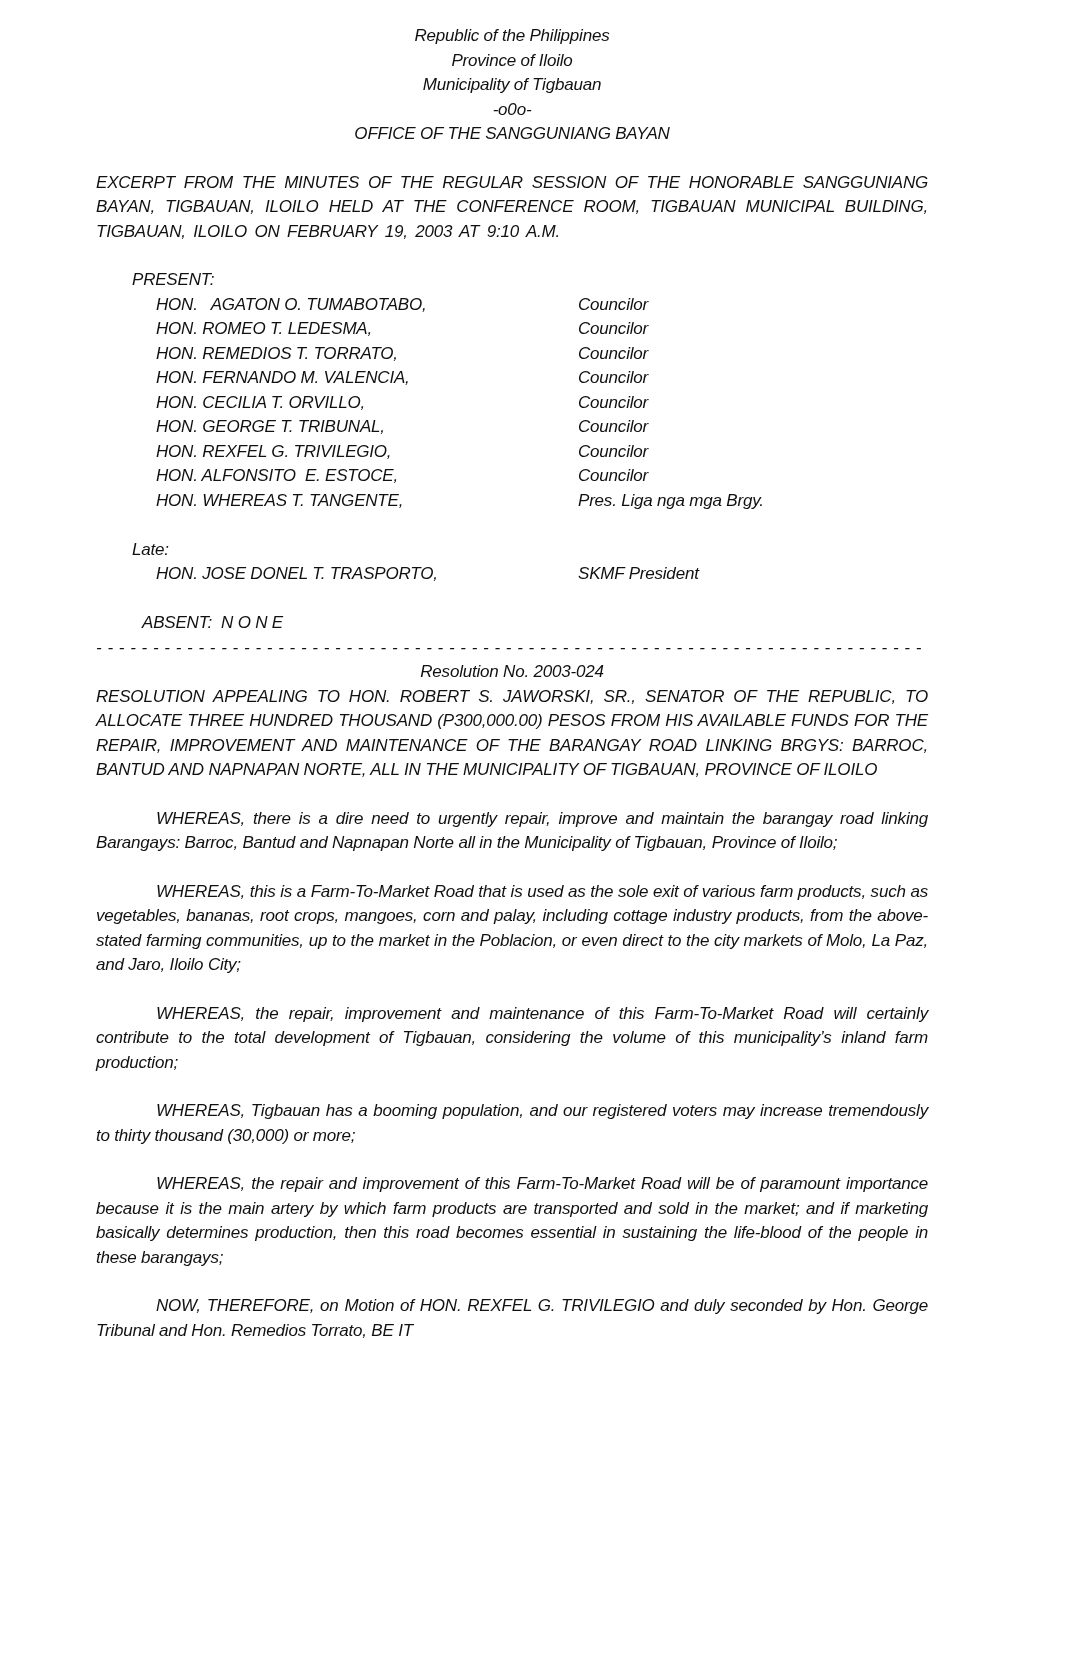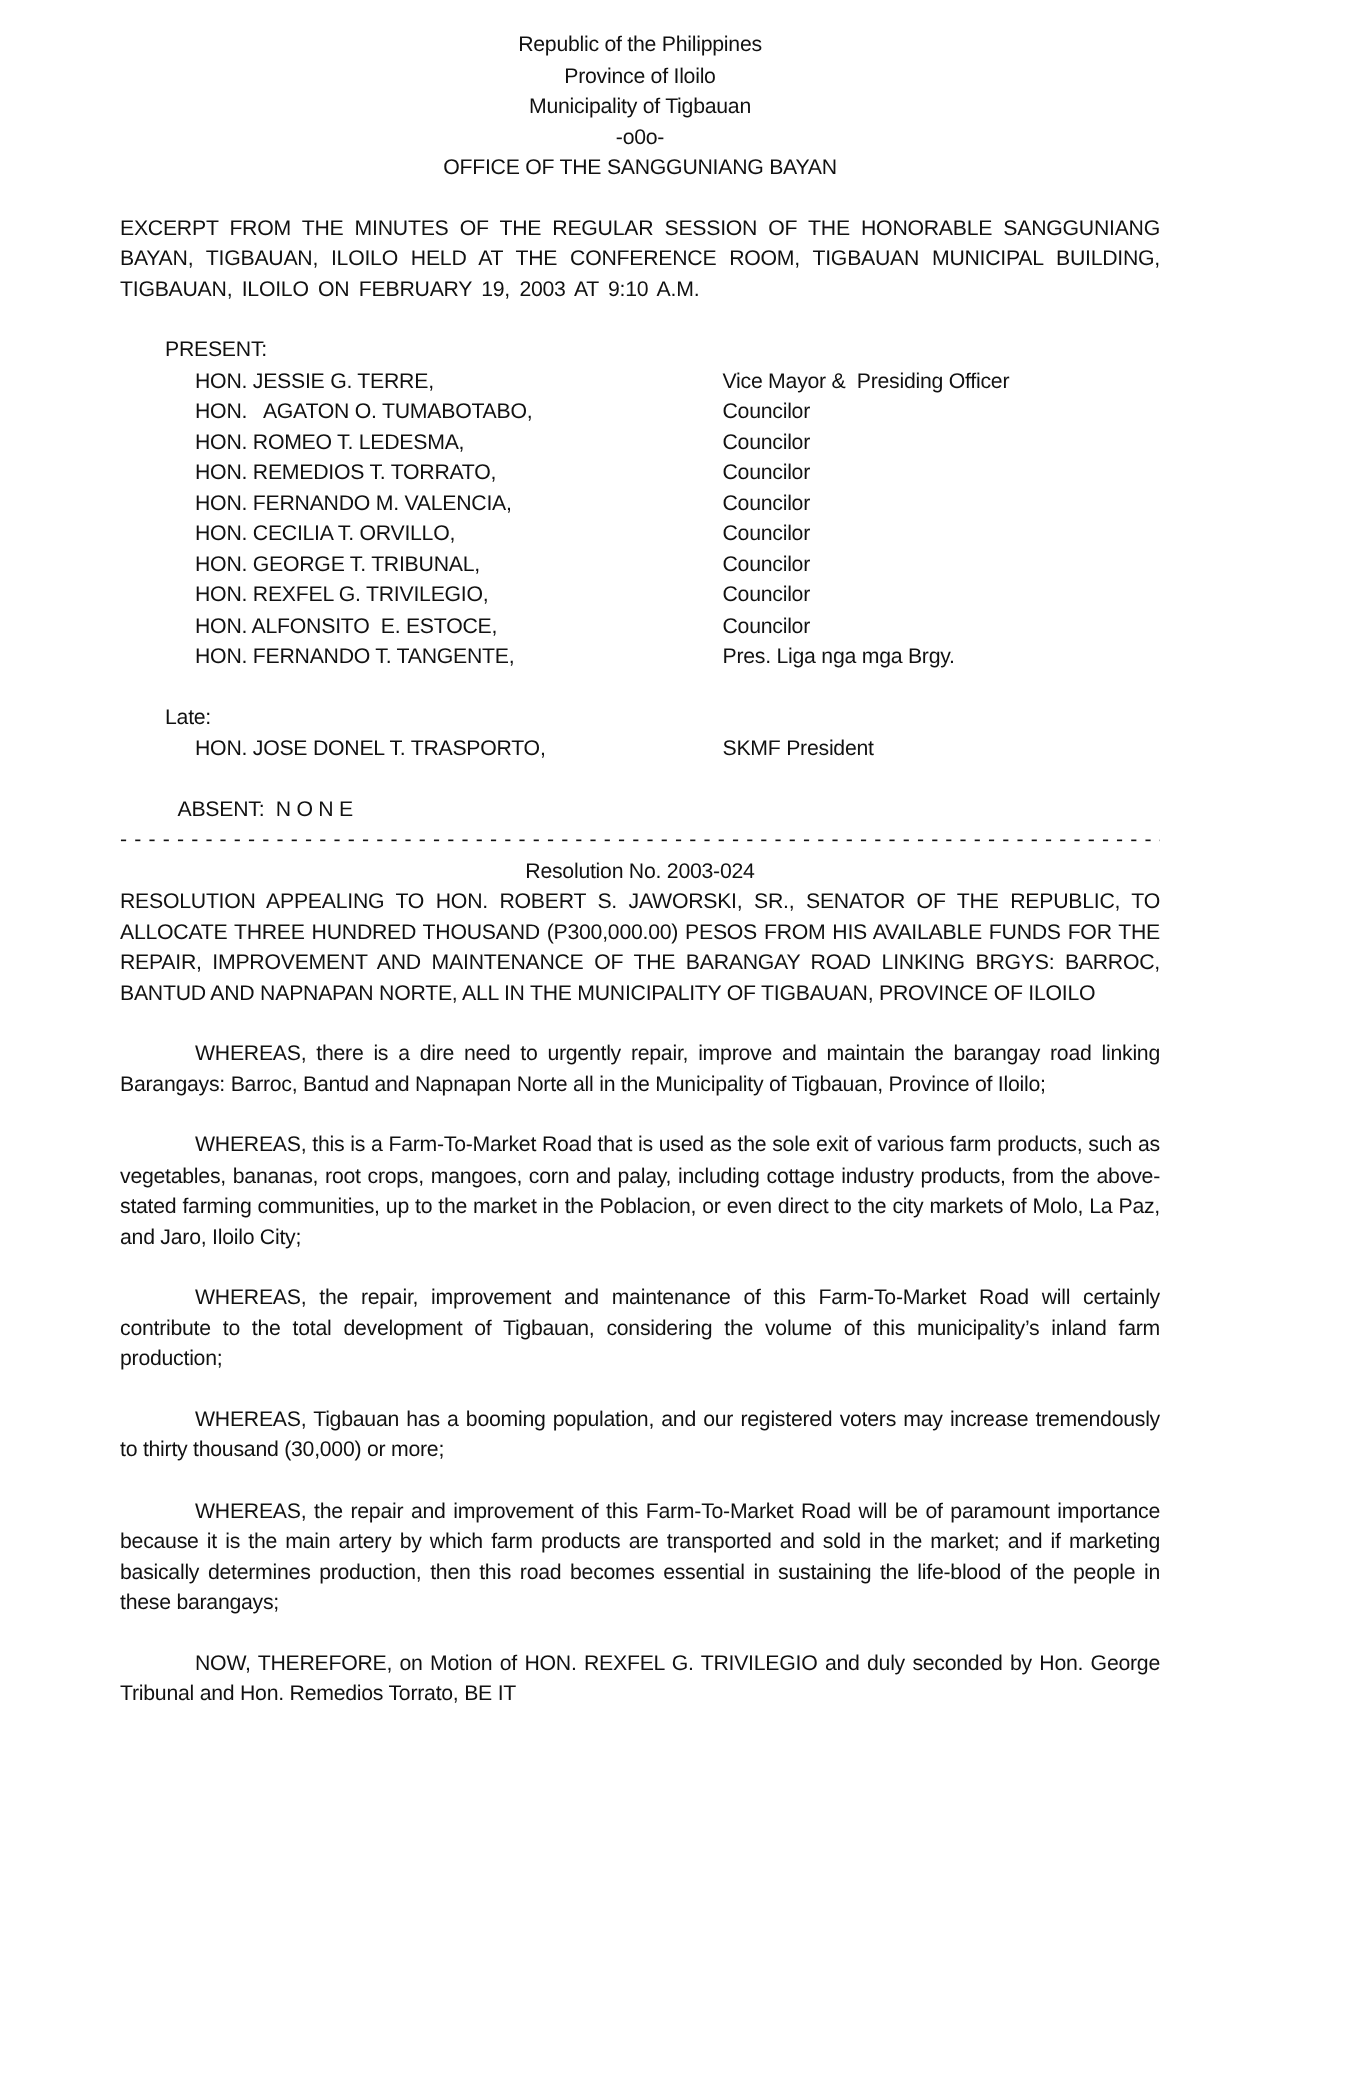--- a/index.html
+++ b/index.html
@@ -15,20 +15,21 @@
       color: #111111;
       font-family: "Liberation Sans", sans-serif;
       font-size: 17px;
       letter-spacing: -0.2px;
     }
     .page {
       position: absolute;
       left: 96px;
       top: 24px;
       width: 832px;
+      font-style: italic;
     }
     .header {
       text-align: center;
       line-height: 24.5px;
     }
     .excerpt {
       margin-top: 24px;
       text-align: justify;
       text-align-last: left;
       line-height: 24.5px;
@@ -94,24 +95,20 @@
     <div>-o0o-</div>
     <div>OFFICE OF THE SANGGUNIANG BAYAN</div>
   </div>
 
   <div class="excerpt">EXCERPT FROM THE MINUTES OF THE REGULAR SESSION OF THE HONORABLE SANGGUNIANG BAYAN, TIGBAUAN, ILOILO HELD AT THE CONFERENCE ROOM, TIGBAUAN MUNICIPAL BUILDING, TIGBAUAN, ILOILO ON FEBRUARY 19, 2003 AT 9:10 A.M.</div>
 
   <div class="attendance">
     <div class="att-label">PRESENT:</div>
 
     <div class="att-row">
-      <span class="att-name">HON. JESSIE G. TERRE,</span>
-      <span class="att-role">Vice Mayor &amp;  Presiding Officer</span>
-    </div>
-    <div class="att-row">
       <span class="att-name">HON.   AGATON O. TUMABOTABO,</span>
       <span class="att-role">Councilor</span>
     </div>
     <div class="att-row">
       <span class="att-name">HON. ROMEO T. LEDESMA,</span>
       <span class="att-role">Councilor</span>
     </div>
     <div class="att-row">
       <span class="att-name">HON. REMEDIOS T. TORRATO,</span>
       <span class="att-role">Councilor</span>
@@ -130,21 +127,21 @@
     </div>
     <div class="att-row">
       <span class="att-name">HON. REXFEL G. TRIVILEGIO,</span>
       <span class="att-role">Councilor</span>
     </div>
     <div class="att-row">
       <span class="att-name">HON. ALFONSITO  E. ESTOCE,</span>
       <span class="att-role">Councilor</span>
     </div>
     <div class="att-row">
-      <span class="att-name">HON. FERNANDO T. TANGENTE,</span>
+      <span class="att-name">HON. WHEREAS T. TANGENTE,</span>
       <span class="att-role">Pres. Liga nga mga Brgy.</span>
     </div>
 
     <div class="spacer"></div>
 
     <div class="att-label">Late:</div>
     <div class="att-row">
       <span class="att-name">HON. JOSE DONEL T. TRASPORTO,</span>
       <span class="att-role">SKMF President</span>
     </div>

